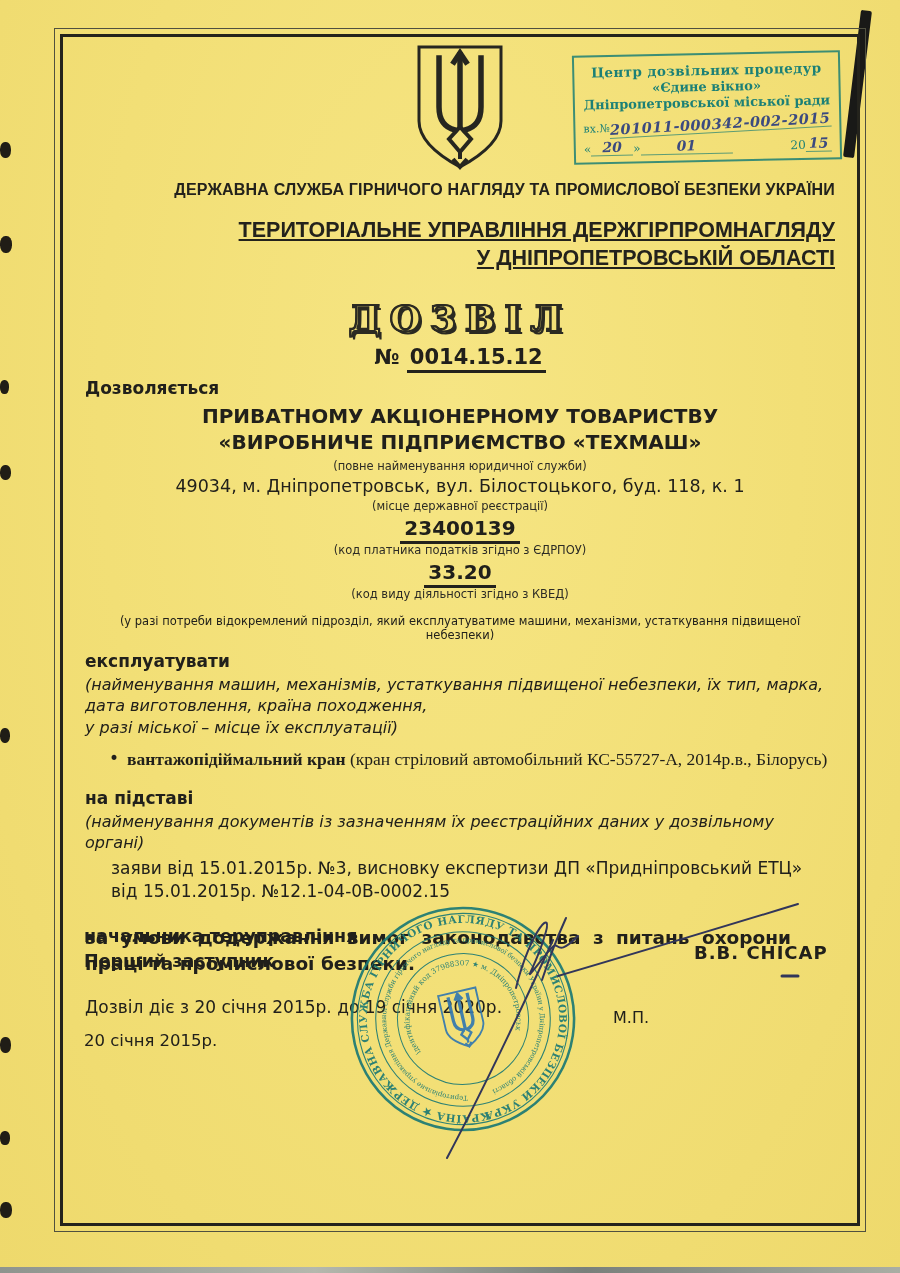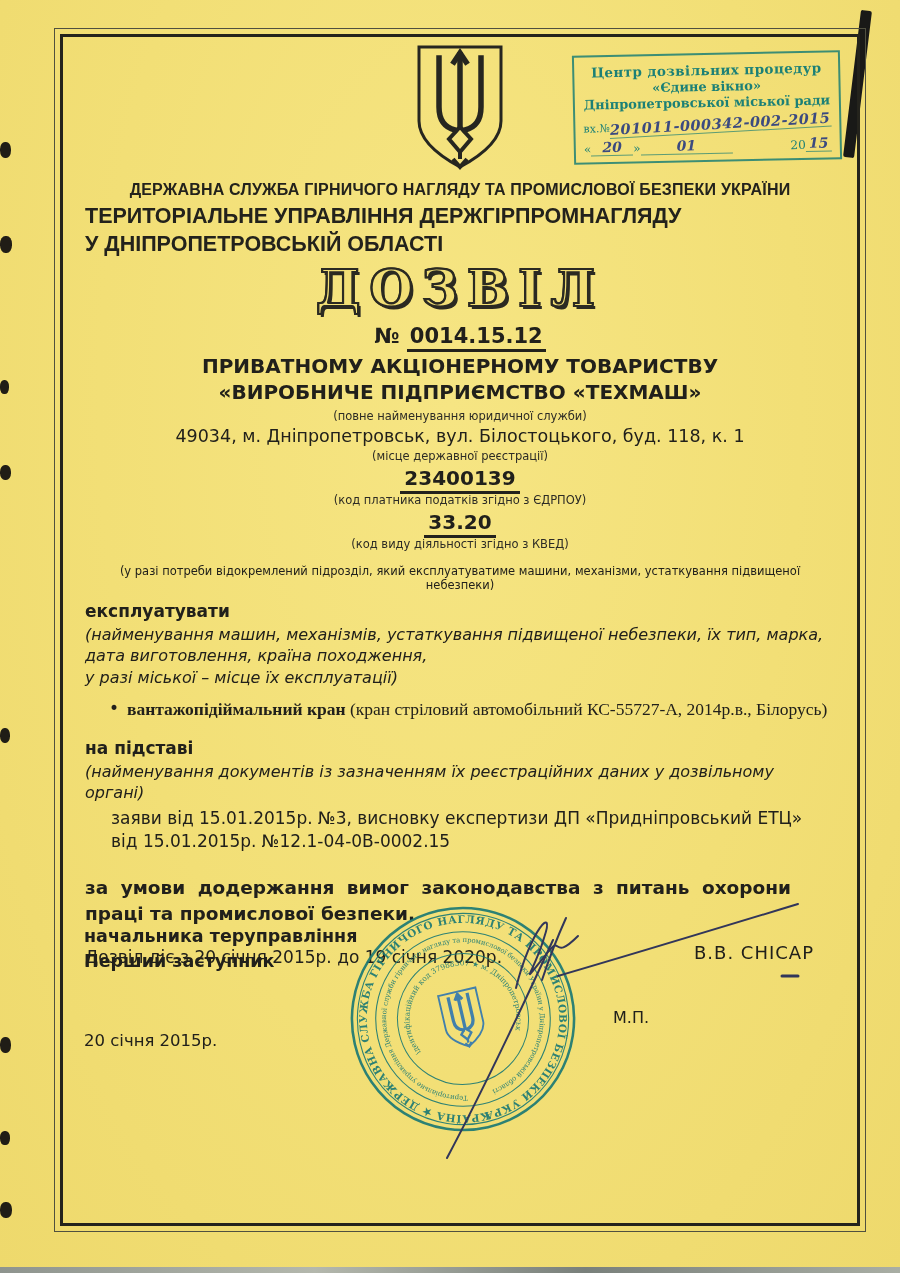--- a/index.html
+++ b/index.html
@@ -40,28 +40,28 @@
   .stamp-reg .lbl{font-size:11px; font-weight:normal; white-space:nowrap;}
   .stamp-reg .hw{font-size:14.5px; transform:rotate(-2deg); letter-spacing:.5px;
     border-bottom:1px solid rgba(28,127,116,.7); flex:1; text-align:center;}
   .stamp-date{display:flex; align-items:flex-end; margin-top:4px; font-size:12px;}
   .stamp-date .q{font-weight:normal;}
   .stamp-date .seg{border-bottom:1px solid rgba(28,127,116,.7); text-align:center;}
   .stamp-date .day{width:42px;} .stamp-date .mon{width:92px;}
   .stamp-date .hw{font-size:14px;}
   .stamp-date .yr{margin-left:auto; font-weight:normal;}
   
-  .agency{margin-top:6px; text-align:center; font-family:"Liberation Sans",sans-serif;
+  .agency{margin-top:6px; text-align:right; font-family:"Liberation Sans",sans-serif;
     font-weight:bold; font-size:16px; letter-spacing:.2px; color:#23221c;}
-  .dept{margin-top:4px; text-align:left; font-family:"Liberation Sans",sans-serif;
-    font-weight:bold; font-size:21.5px; line-height:1.3; color:#23221c;}
-  
-  .title-word{margin-top:0; text-align:center;
+  .dept{margin-top:18px; text-align:right; font-family:"Liberation Sans",sans-serif;
+    font-weight:bold; font-size:21.5px; line-height:1.3; color:#23221c;text-decoration:underline;}
+  
+  .title-word{margin-top:24px; text-align:center;
     font-family:"DejaVu Serif","Liberation Serif",serif; font-weight:bold;
-    font-size:50px; letter-spacing:9px; color:#f2df76;
+    font-size:36px; letter-spacing:9px; color:#f2df76;
     -webkit-text-stroke:2.2px #2b2a22;
     text-shadow:2.5px 2.5px 0 #2b2a22, -1px -1px 0 #2b2a22,
                 1px -1px 0 #2b2a22, -1px 1px 0 #2b2a22;}
   .title-num{margin-top:6px; text-align:center; font-weight:bold; font-size:21px;}
   .title-num .num{border-bottom:3px solid #23221c; padding:0 3px 1px;}
   
   .lbl-left{margin-top:9px; font-weight:bold; font-size:17px;}
   .c{text-align:center;}
   .company{margin-top:5px; font-weight:bold; font-size:20px; line-height:1.32;}
   .caption{font-size:11.5px; color:#2c2b25; margin-top:3px;}
@@ -74,21 +74,21 @@
   .bullet-dot{width:18px; font-size:17px; line-height:1.35;}
   .bullet-text{flex:1; font-size:17.5px; line-height:1.38; text-align:justify;font-family:Liberation Serif, serif;}
   .bullet-text .b{font-weight:bold;}
   .basis-lines{margin-top:3px; padding-left:26px; font-size:17px; line-height:1.38;}
   .condition{margin-top:21px; font-weight:bold; font-size:18.5px; line-height:1.4;
     width:706px; text-align:justify; text-align-last:left;}
   .validity{margin-top:21px; font-size:17px;}
   
   .pos-title{position:absolute; left:84px; top:924px; font-weight:bold;
     font-size:17.5px; line-height:1.45;}
-  .sig-name{position:absolute; left:694px; top:942px; font-weight:normal;
+  .sig-name{position:absolute; left:694px; top:942px; font-weight:bold;
     font-size:18px; letter-spacing:1px;}
   .mp{position:absolute; left:613px; top:1008px; font-size:16px;}
   .doc-date{position:absolute; left:84px; top:1031px; font-size:16.5px;}
   .seal{position:absolute; left:344px; top:900px; width:238px; height:238px;
     transform:rotate(-13deg); opacity:.92;}
   .seal text{font-family:"DejaVu Serif","Liberation Serif",serif; fill:#1d7a74;}
   .sig-overlay{position:absolute; left:0; top:0; width:900px; height:1273px;
     pointer-events:none;}
 </style>
 </head>
@@ -155,20 +155,21 @@
       <div>У ДНІПРОПЕТРОВСЬКІЙ ОБЛАСТІ</div>
     </div>
 
     <div class="title-word">ДОЗВІЛ</div>
 
     <div class="title-num">
       <span>№</span>
       <span class="num">0014.15.12</span>
     </div>
 
+    <div class="lbl-left">Дозволяється</div>
 
     <div class="company c">
       <div>ПРИВАТНОМУ АКЦІОНЕРНОМУ ТОВАРИСТВУ</div>
       <div>«ВИРОБНИЧЕ ПІДПРИЄМСТВО «ТЕХМАШ»</div>
     </div>
     <div class="caption c">(повне найменування юридичної служби)</div>
 
     <div class="address c">49034, м. Дніпропетровськ, вул. Білостоцького, буд. 118, к. 1</div>
     <div class="caption c">(місце державної реєстрації)</div>
 

